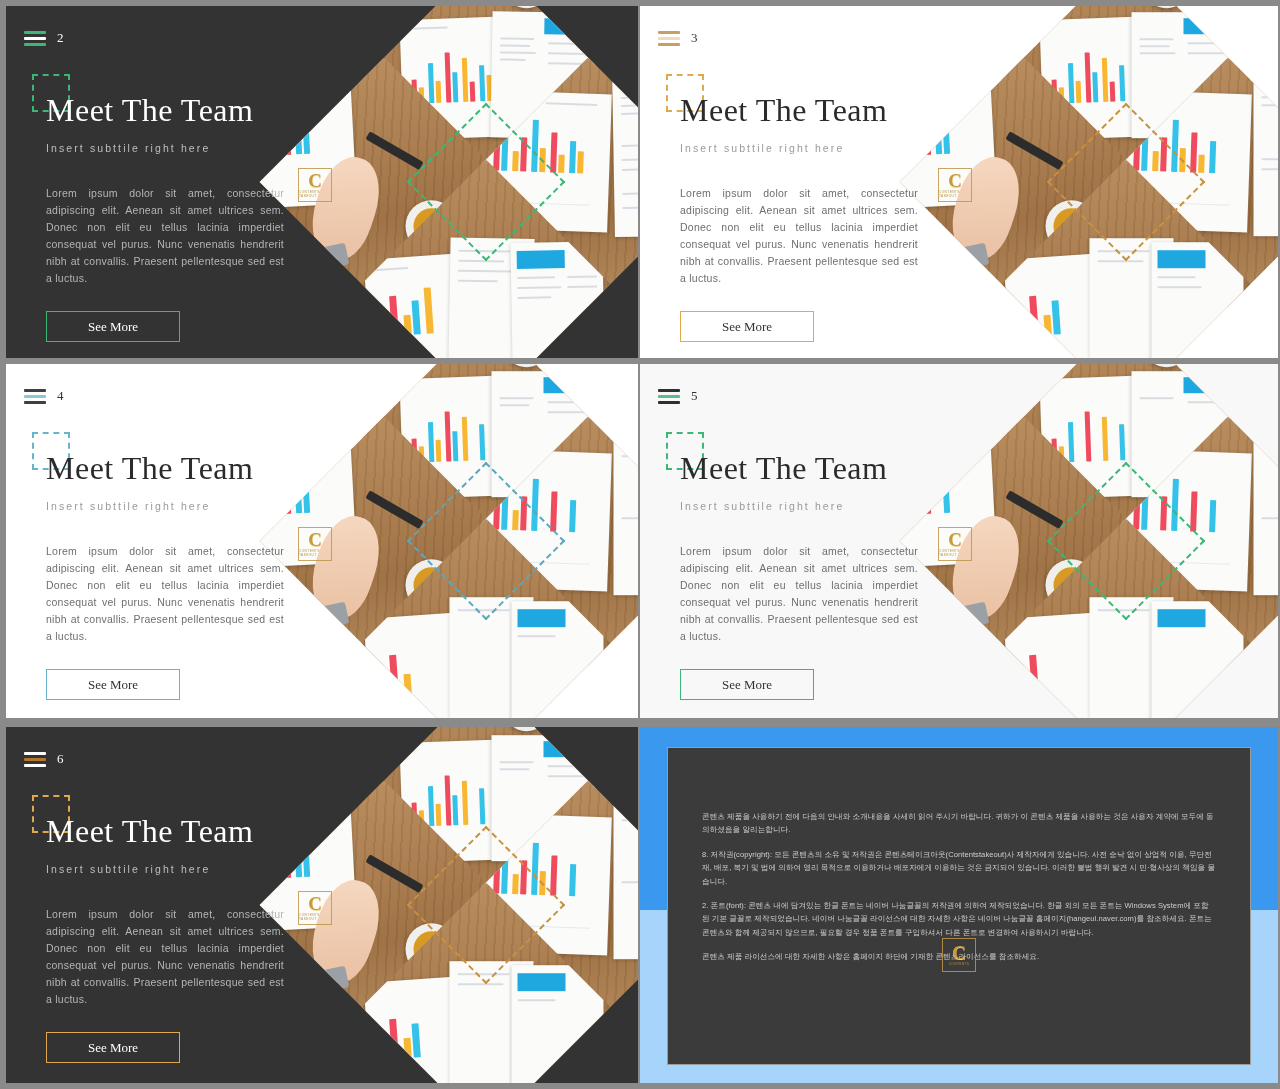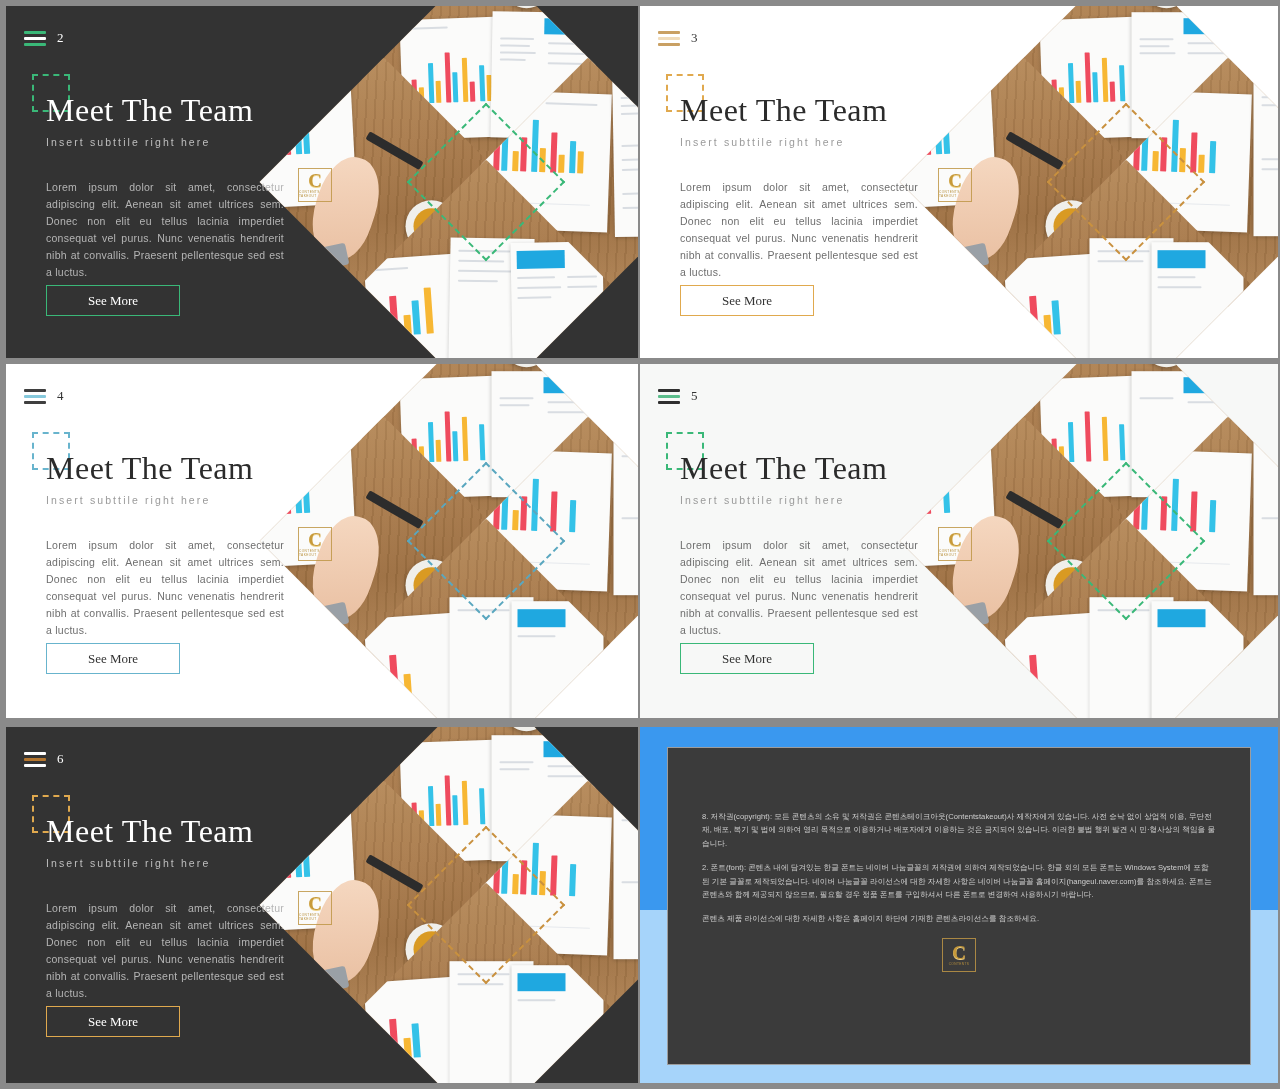--- a/index.html
+++ b/index.html
@@ -50,32 +50,32 @@
     font-family: "Liberation Serif", serif;
     font-size: 32px; line-height: 1;
     letter-spacing: 0.5px;
     position: relative;
     white-space: nowrap;
   }
   .subtitle {
     font-family: "Liberation Sans", sans-serif;
     font-size: 10.5px;
     letter-spacing: 2.1px;
-    margin-top: 10px;
+    margin-top: 16px;
   }
   .body {
     margin-top: 31px;
     font-size: 10.5px;
     line-height: 17px;
     letter-spacing: 0.25px;
     text-align: justify;
     width: 238px;
   }
   .btn {
-    margin-top: 4px;
+    margin-top: 24px;
     width: 134px; height: 31px;
     border: 1.5px solid #3ab878;
     display: flex; align-items: center; justify-content: center;
     font-family: "Liberation Serif", serif;
     font-size: 13px;
     background: transparent;
     cursor: pointer;
   }
 
   
@@ -797,20 +797,21 @@
     </div>
   </div>
 
   <div class="cell">
     <div class="slide s6">
       <div class="cr-wrap">
         <div class="cr-blue-top"></div>
         <div class="cr-blue-bot"></div>
         <div class="cr-card">
           <div class="cr-body">
+            <p class="cr-p">콘텐츠 제품을 사용하기 전에 다음의 안내와 소개내용을 사세히 읽어 주시기 바랍니다. 귀하가 이 콘텐츠 제품을 사용하는 것은 사용자 계약에 모두에 동의하셨음을 알리는합니다.</p>
             <p class="cr-p">8. 저작권(copyright): 모든 콘텐츠의 소유 및 저작권은 콘텐츠테이크아웃(Contentstakeout)사 제작자에게 있습니다. 사전 승낙 없이 상업적 이용, 무단전재, 배포, 복기 및 법에 의하여 영리 목적으로 이용하거나 배포자에게 이용하는 것은 금지되어 있습니다. 이러한 불법 행위 발견 시 민·형사상의 책임을 물습니다.</p>
             <p class="cr-p">2. 폰트(font): 콘텐츠 내에 담겨있는 한글 폰트는 네이버 나눔글꼴의 저작권에 의하여 제작되었습니다. 한글 외의 모든 폰트는 Windows System에 포함된 기본 글꼴로 제작되었습니다. 네이버 나눔글꼴 라이선스에 대한 자세한 사항은 네이버 나눔글꼴 홈페이지(hangeul.naver.com)를 참조하세요. 폰트는 콘텐츠와 함께 제공되지 않으므로, 필요할 경우 정품 폰트를 구입하셔서 다른 폰트로 변경하여 사용하시기 바랍니다.</p>
             <p class="cr-p">콘텐츠 제품 라이선스에 대한 자세한 사항은 홈페이지 하단에 기재한 콘텐츠라이선스를 참조하세요.</p>
           </div>
           <div class="wm cr-wm">
             <span class="c">C</span>
             <span class="sub">CONTENTS</span>
           </div>
         </div>
       </div>

